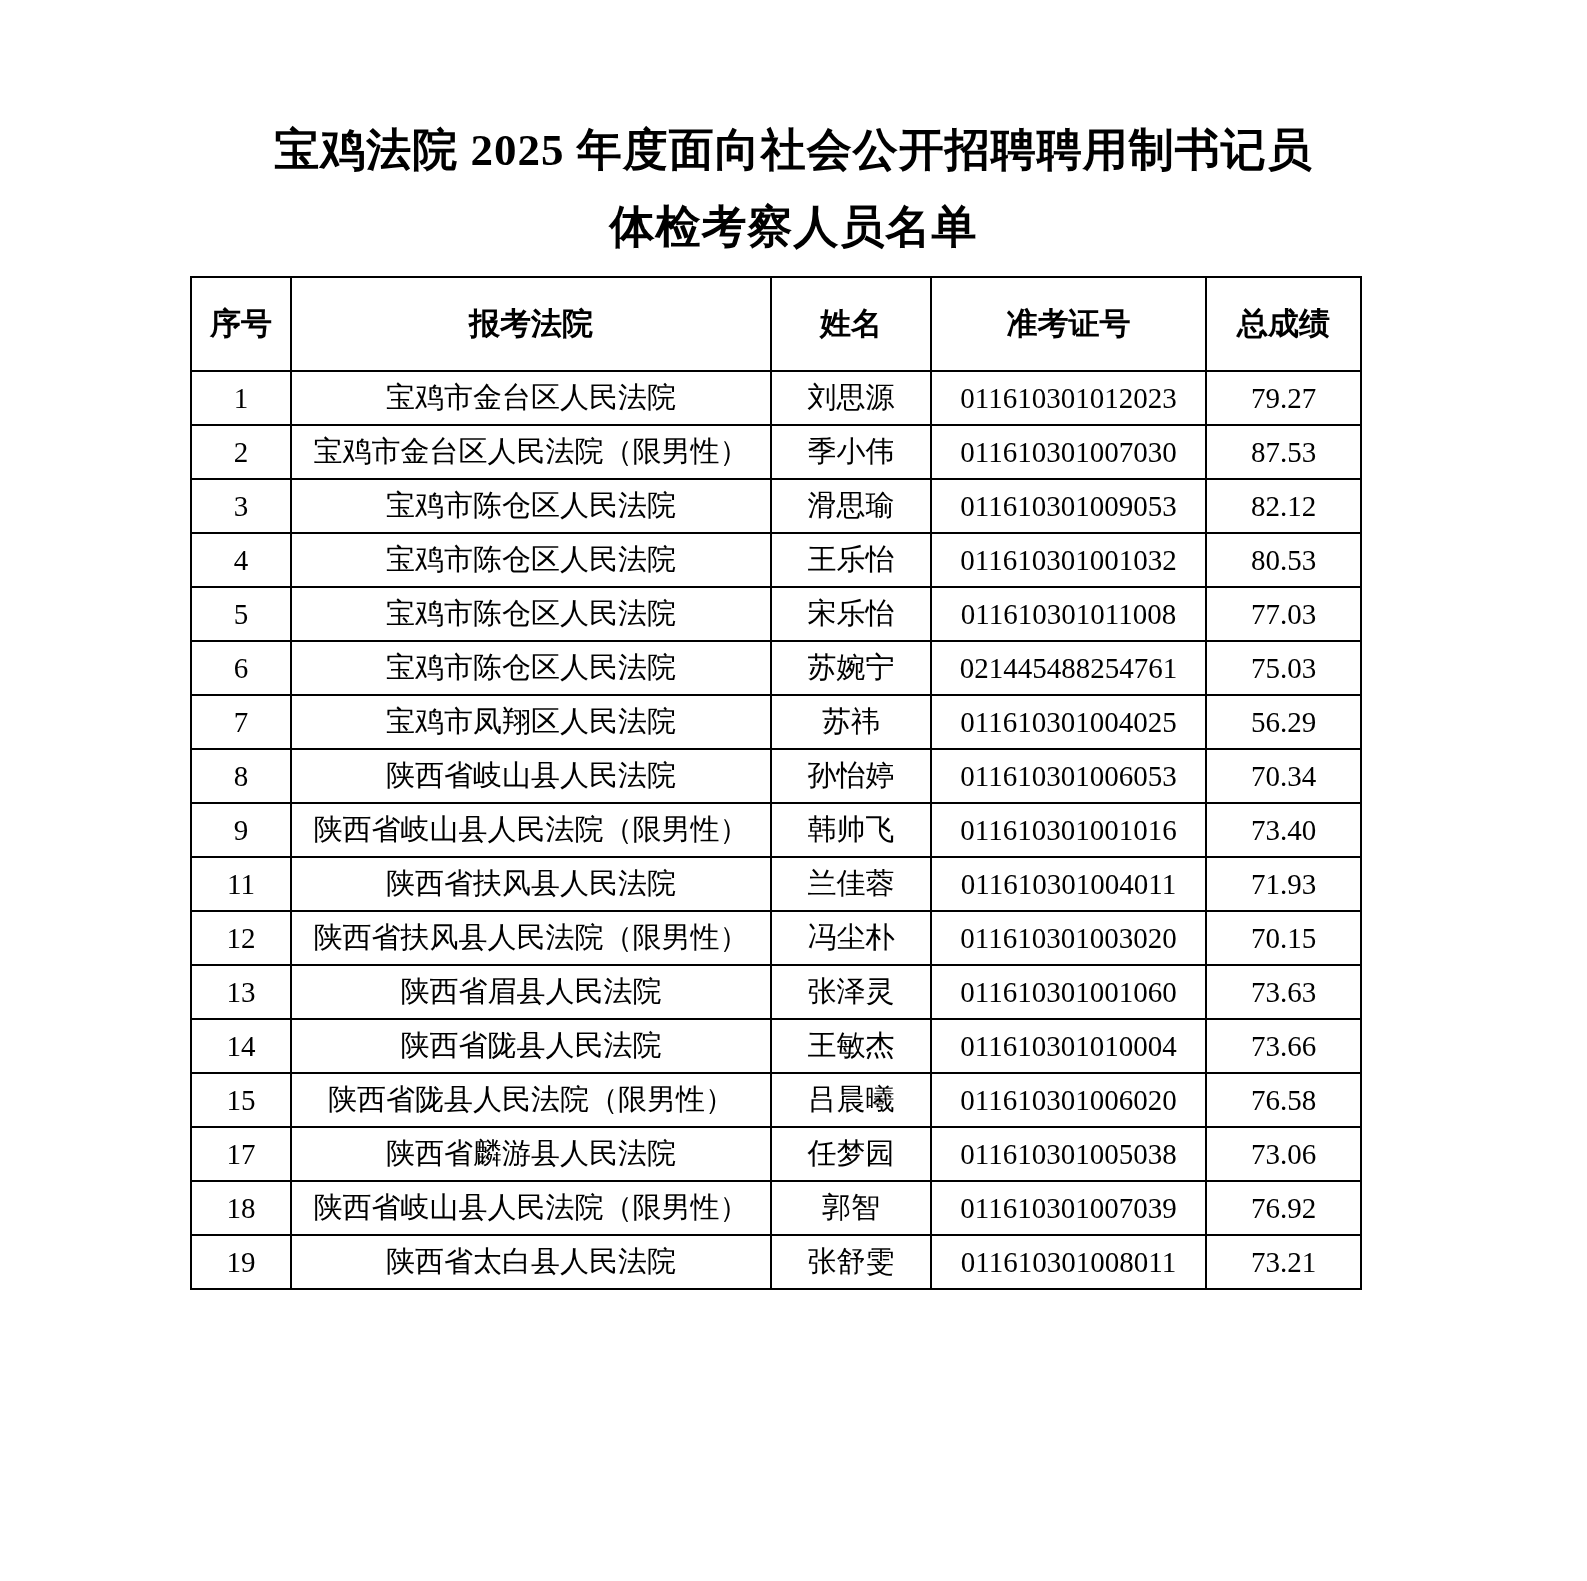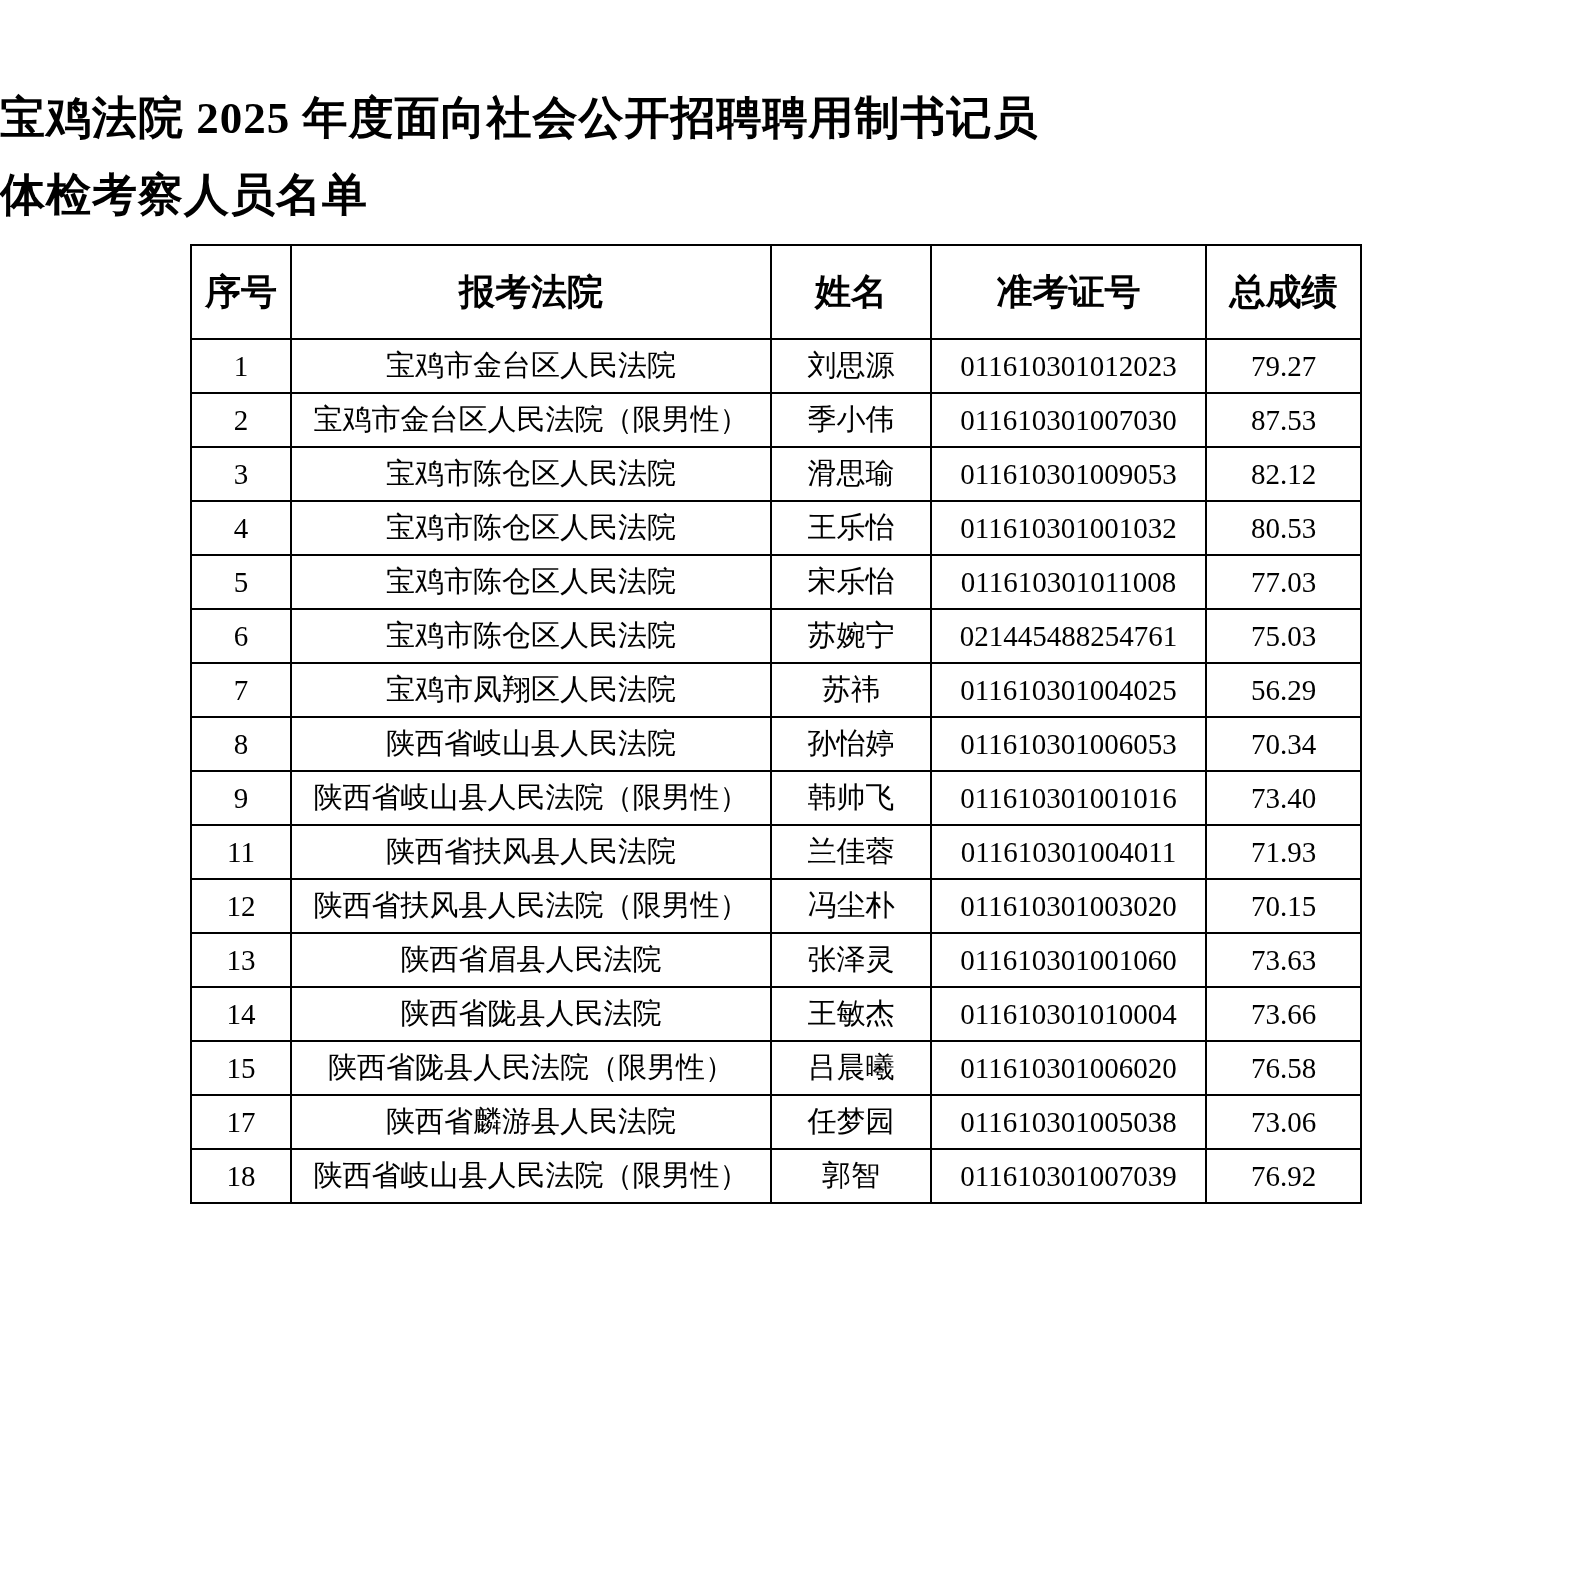--- a/index.html
+++ b/index.html
@@ -10,21 +10,22 @@
   .page {
     position: relative;
     width: 1587px;
     height: 1581px;
     background: #ffffff;
     color: #000000;
     font-family: "Liberation Serif", "DejaVu Serif", serif;
     overflow: hidden;
   }
   .title-block {
-    padding-top: 80px;
+    padding-top: 112px;
+    text-align: center;
   }
   .title-line {
     font-size: 45px;
     font-weight: bold;
     line-height: 77px;
     letter-spacing: 1px;
     white-space: nowrap;
   }
   table.roster {
     border-collapse: collapse;
@@ -41,21 +42,21 @@
   table.roster th, table.roster td {
     border: 2px solid #000000;
     text-align: center;
     vertical-align: middle;
     padding: 0;
     overflow: hidden;
     white-space: nowrap;
   }
   table.roster th {
     height: 92px;
-    font-size: 36px;
+    font-size: 31px;
     font-weight: bold;
     margin-top: 35px;
   }
   table.roster td {
     height: 52px;
     font-size: 29px;
     font-weight: normal;
   }
   td.num-cell { font-family: "Liberation Serif", "DejaVu Serif", serif; }
 </style>
@@ -210,17 +211,24 @@
     </tr>
 
     <tr>
       <td class="num-cell">18</td>
       <td>陕西省岐山县人民法院（限男性）</td>
       <td>郭智</td>
       <td class="num-cell">011610301007039</td>
       <td class="num-cell">76.92</td>
     </tr>
 
+    <tr>
+      <td class="num-cell">19</td>
+      <td>陕西省太白县人民法院</td>
+      <td>张舒雯</td>
+      <td class="num-cell">011610301008011</td>
+      <td class="num-cell">73.21</td>
+    </tr>
 
   </tbody>
   </table>
 
 </div>
 
 </body></html>

